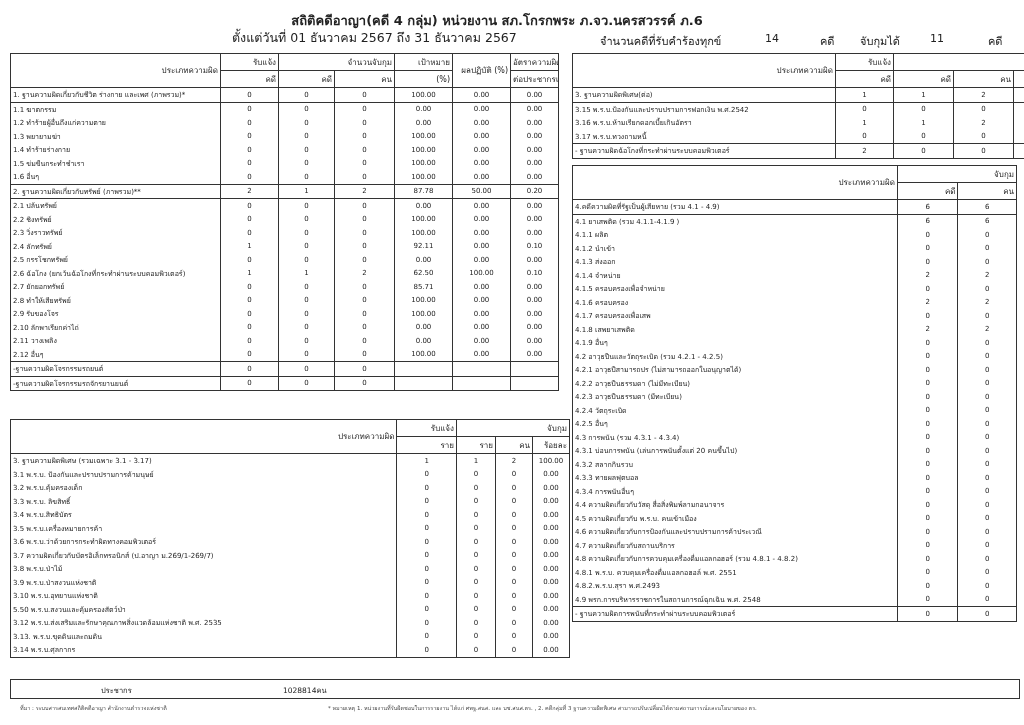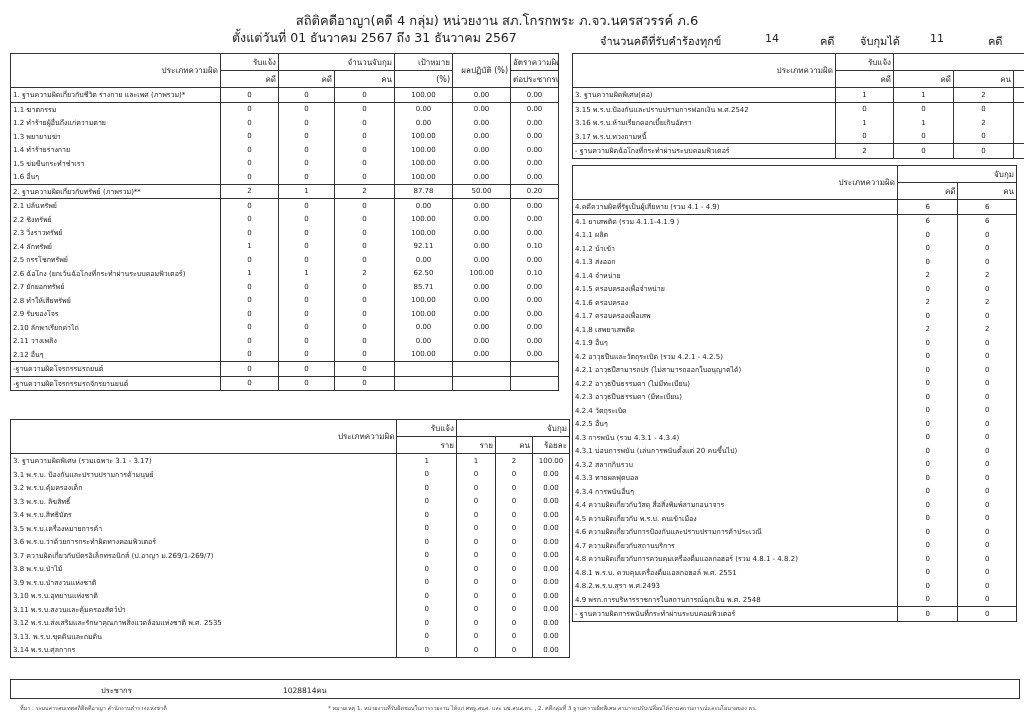--- a/index.html
+++ b/index.html
@@ -1,17 +1,17 @@
 <!DOCTYPE html>
 <html><head>
 <meta charset="utf-8">
 <style>
   html,body{margin:0;padding:0;background:#fff;}
   body{width:1024px;height:725px;position:relative;overflow:hidden;font-family:"DejaVu Sans","Liberation Sans",sans-serif;color:#222;}
-  .title{position:absolute;left:0;width:1024px;top:10px;text-align:center;font-size:13px;font-weight:normal;}
+  .title{position:absolute;left:0;width:1024px;top:10px;text-align:center;font-size:13px;font-weight:bold;}
   .title span{margin-left:-30px;}
   .subtitle{position:absolute;left:232px;top:28px;font-size:12.5px;}
   .summary{position:absolute;top:28px;left:600px;font-size:11px;width:420px;}
   .summary span{position:absolute;top:4px;white-space:nowrap;}
   table{border-collapse:collapse;position:absolute;table-layout:fixed;}
   td{border-left:1px solid #333;border-right:1px solid #333;font-size:7px;height:13.5px;padding:0 2px;white-space:nowrap;overflow:hidden;text-align:center;font-family:"DejaVu Sans",sans-serif;}
   td.l{text-align:left;}
   tr.h td{border-top:1px solid #333;border-bottom:1px solid #333;height:16px;font-size:8px;text-align:right;}
   tr.sum td{border-top:1px solid #333;border-bottom:1px solid #333;}
   .bottomline td{border-bottom:1px solid #333;}
@@ -594,21 +594,21 @@
         <td>0.00</td>
       </tr>
       <tr>
         <td class="l">3.10 พ.ร.บ.อุทยานแห่งชาติ</td>
         <td>0</td>
         <td>0</td>
         <td>0</td>
         <td>0.00</td>
       </tr>
       <tr>
-        <td class="l">3.11 พ.ร.บ.สงวนและคุ้มครองสัตว์ป่า</td>
+        <td class="l">5.50 พ.ร.บ.สงวนและคุ้มครองสัตว์ป่า</td>
         <td>0</td>
         <td>0</td>
         <td>0</td>
         <td>0.00</td>
       </tr>
       <tr>
         <td class="l">3.12 พ.ร.บ.ส่งเสริมและรักษาคุณภาพสิ่งแวดล้อมแห่งชาติ พ.ศ. 2535</td>
         <td>0</td>
         <td>0</td>
         <td>0</td>

